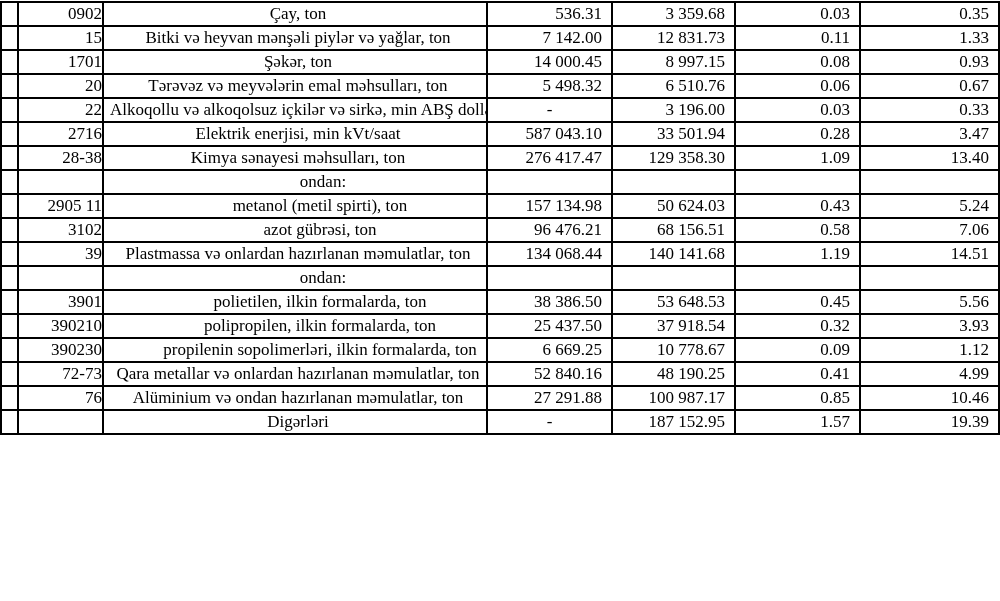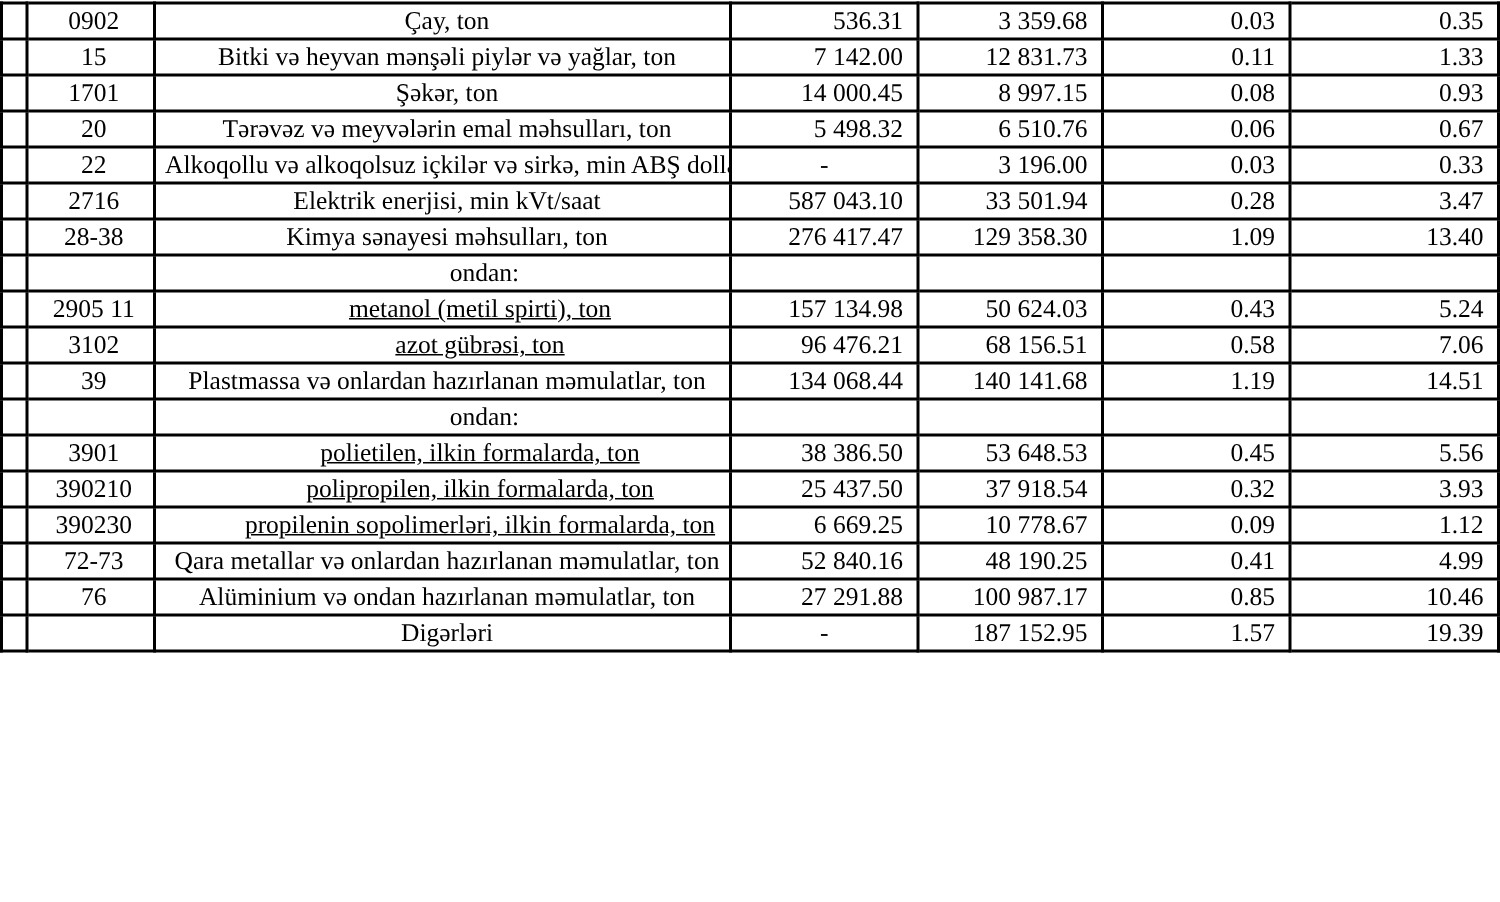--- a/index.html
+++ b/index.html
@@ -19,23 +19,23 @@
   td {
     border: 2px solid #000000;
     height: 24px;
     font-size: 17px;
     line-height: 1.15;
     vertical-align: middle;
     white-space: nowrap;
     overflow: hidden;
   }
   td.c-spacer { }
-  td.c-code  { padding-left: 4px; text-align: center; }
+  td.c-code  { padding-left: 4px; text-align: right; }
   td.c-name  { padding-left: 6px; text-align: center; }
-  td.c-name.ind-sub   { padding-left: 50px; text-decoration: underline; }
+  td.c-name.ind-sub   { padding-left: 50px; }
   td.c-name.ind-group { padding-left: 56px; }
   td.c-num   { padding-right: 9px; text-align: right; }
   td.c-num.dash { text-align: center; padding-right: 0; }
 </style>
 </head>
 <body>
 
 <table class="doc-table">
   <colgroup>
     <col style="width:17px">

